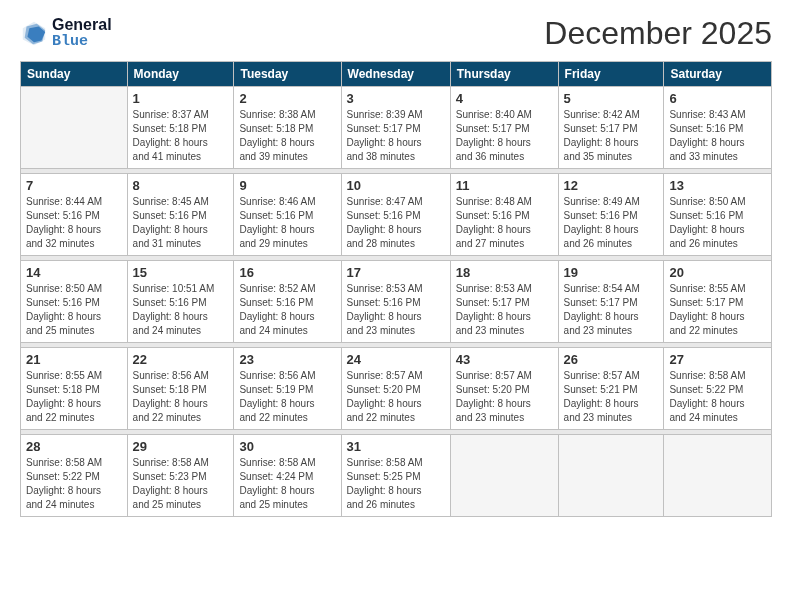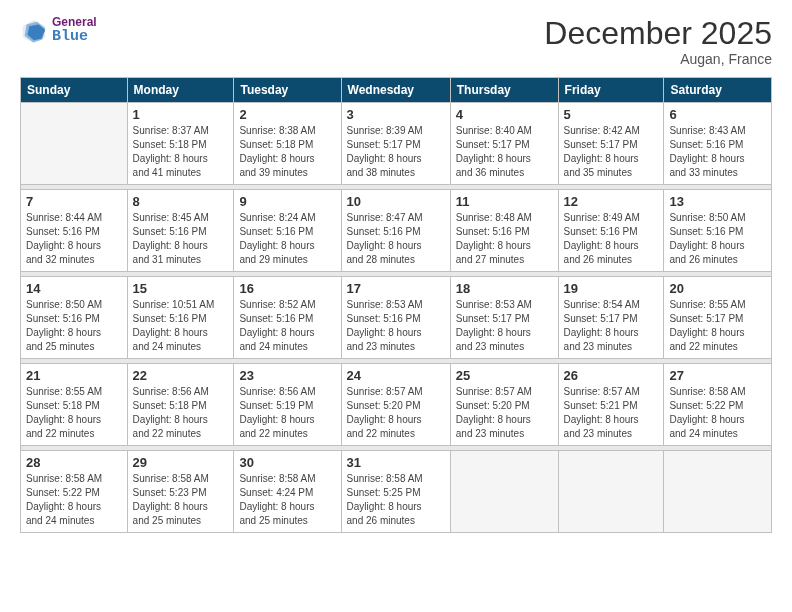--- a/index.html
+++ b/index.html
@@ -26,23 +26,23 @@
       display: flex;
       align-items: center;
       gap: 4px;
     }
     .logo-text {
       display: flex;
       flex-direction: column;
       line-height: 1.1;
     }
     .logo-general {
-      font-size: 12px;
-      font-weight: bold;
-      color: #701a75;
+      font-size: 16px;
+      font-weight: bold;
+      color: #0f172a;
     }
     .logo-blue {
       font-size: 15px;
       font-weight: bold;
       color: #3a7ebf;
       font-family: Liberation Mono, monospace;
     }
     .logo-icon {
       width: 28px;
       height: 28px;
@@ -110,21 +110,20 @@
         <polygon points="18,5 27,12 24,24 14,27 5,20 7,8" fill="#3a7ebf" opacity="0.5"></polygon>
         <polygon points="20,8 27,14 23,23 15,25 8,19 10,10" fill="#3a7ebf"></polygon>
       </svg>
       <div class="logo-text">
         <span class="logo-general">General</span>
         <span class="logo-blue">Blue</span>
       </div>
     </div>
     <div class="title-block">
       <div class="main-title">December 2025</div>
-      <div class="subtitle">Augan, France</div>
     </div>
   </div>
 
   <table class="calendar">
     <thead>
       <tr>
         <th>Sunday</th>
         <th>Monday</th>
         <th>Tuesday</th>
         <th>Wednesday</th>
@@ -168,21 +167,21 @@
           <td>
             <span class="day-number">7</span>
             <div class="day-info"><span>Sunrise: 8:44 AM</span><br><span>Sunset: 5:16 PM</span><br><span>Daylight: 8 hours</span><br><span>and 32 minutes</span></div>
           </td>
           <td>
             <span class="day-number">8</span>
             <div class="day-info"><span>Sunrise: 8:45 AM</span><br><span>Sunset: 5:16 PM</span><br><span>Daylight: 8 hours</span><br><span>and 31 minutes</span></div>
           </td>
           <td>
             <span class="day-number">9</span>
-            <div class="day-info"><span>Sunrise: 8:24 AM</span><br><span>Sunset: 5:16 PM</span><br><span>Daylight: 8 hours</span><br><span>and 29 minutes</span></div>
+            <div class="day-info"><span>Sunrise: 8:46 AM</span><br><span>Sunset: 5:16 PM</span><br><span>Daylight: 8 hours</span><br><span>and 29 minutes</span></div>
           </td>
           <td>
             <span class="day-number">10</span>
             <div class="day-info"><span>Sunrise: 8:47 AM</span><br><span>Sunset: 5:16 PM</span><br><span>Daylight: 8 hours</span><br><span>and 28 minutes</span></div>
           </td>
           <td>
             <span class="day-number">11</span>
             <div class="day-info"><span>Sunrise: 8:48 AM</span><br><span>Sunset: 5:16 PM</span><br><span>Daylight: 8 hours</span><br><span>and 27 minutes</span></div>
           </td>
           <td>
@@ -241,21 +240,21 @@
           </td>
           <td>
             <span class="day-number">23</span>
             <div class="day-info"><span>Sunrise: 8:56 AM</span><br><span>Sunset: 5:19 PM</span><br><span>Daylight: 8 hours</span><br><span>and 22 minutes</span></div>
           </td>
           <td>
             <span class="day-number">24</span>
             <div class="day-info"><span>Sunrise: 8:57 AM</span><br><span>Sunset: 5:20 PM</span><br><span>Daylight: 8 hours</span><br><span>and 22 minutes</span></div>
           </td>
           <td>
-            <span class="day-number">25</span>
+            <span class="day-number">43</span>
             <div class="day-info"><span>Sunrise: 8:57 AM</span><br><span>Sunset: 5:20 PM</span><br><span>Daylight: 8 hours</span><br><span>and 23 minutes</span></div>
           </td>
           <td>
             <span class="day-number">26</span>
             <div class="day-info"><span>Sunrise: 8:57 AM</span><br><span>Sunset: 5:21 PM</span><br><span>Daylight: 8 hours</span><br><span>and 23 minutes</span></div>
           </td>
           <td>
             <span class="day-number">27</span>
             <div class="day-info"><span>Sunrise: 8:58 AM</span><br><span>Sunset: 5:22 PM</span><br><span>Daylight: 8 hours</span><br><span>and 24 minutes</span></div>
           </td>

